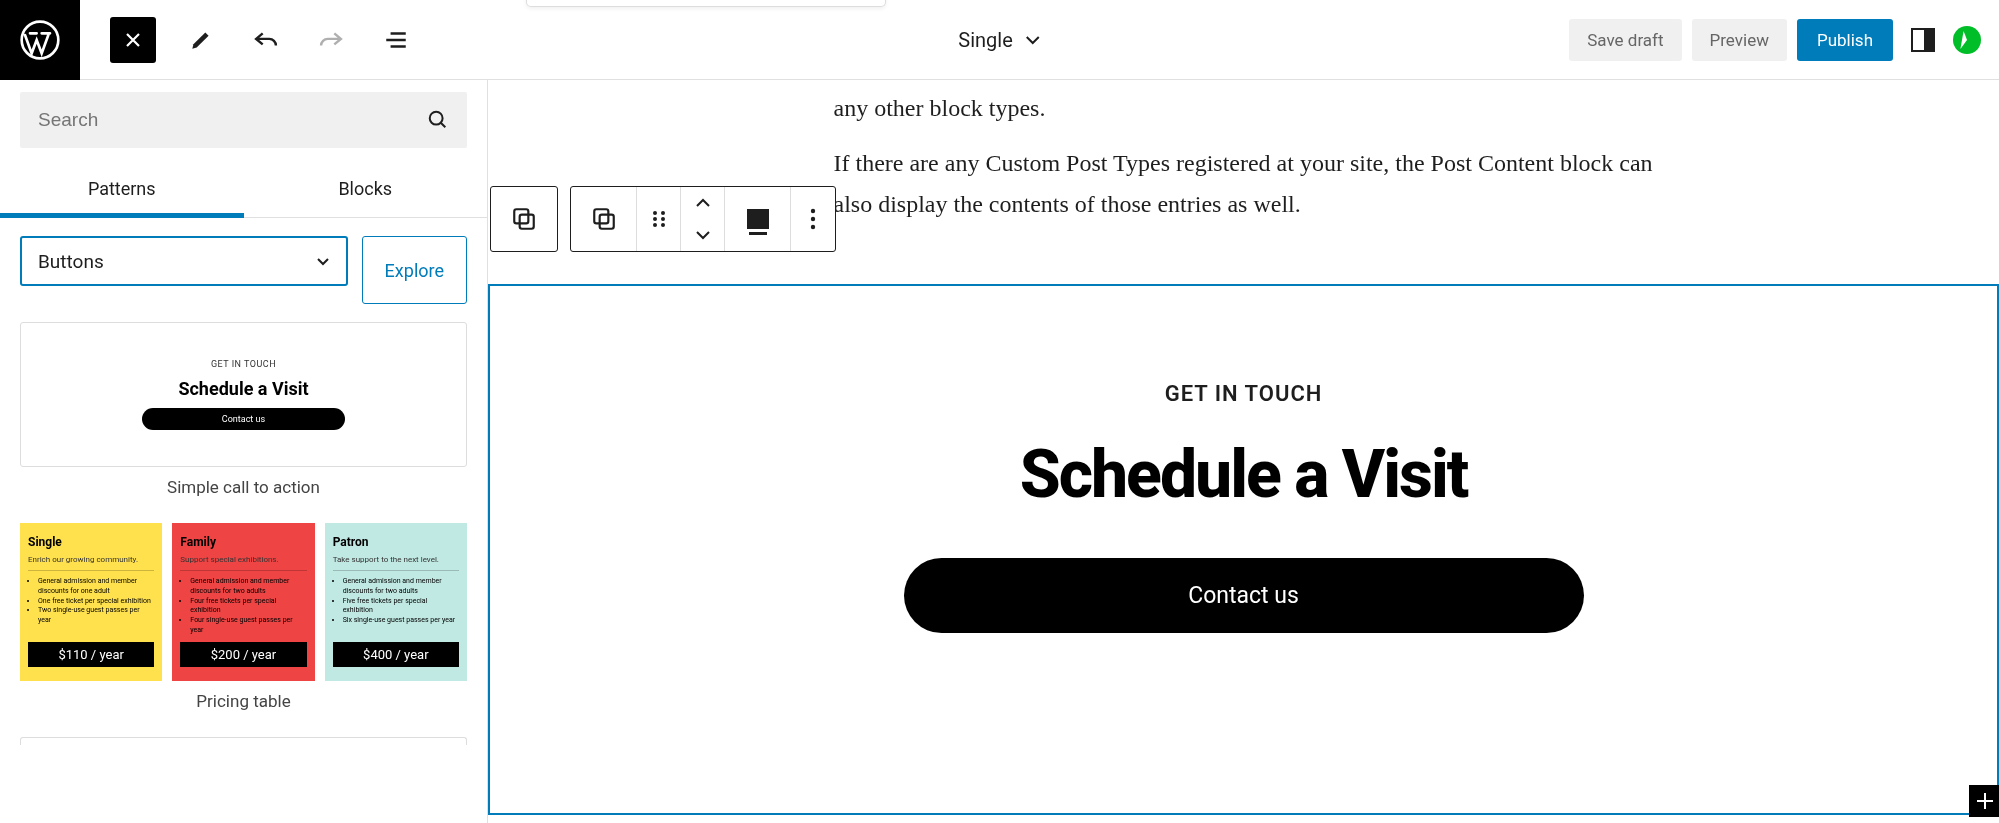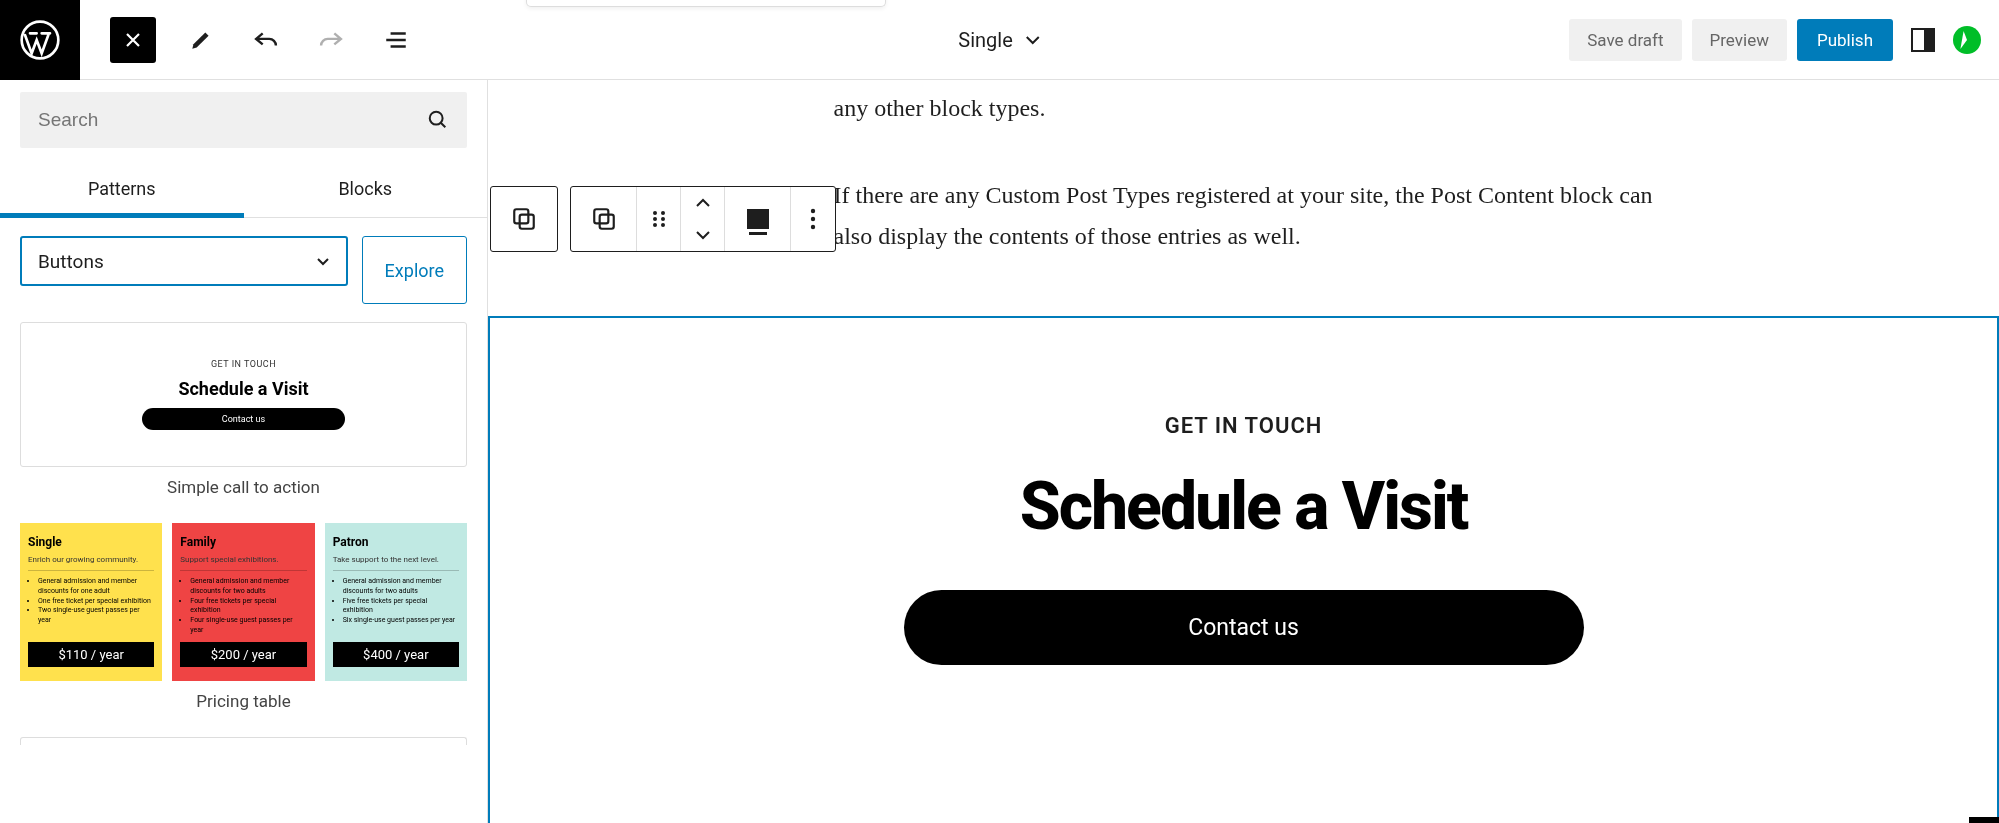--- a/index.html
+++ b/index.html
@@ -247,21 +247,21 @@
         <svg width="6" height="22" viewBox="0 0 6 22">
             <circle cx="3" cy="3" r="2.2" fill="#1e1e1e"></circle>
             <circle cx="3" cy="11" r="2.2" fill="#1e1e1e"></circle>
             <circle cx="3" cy="19" r="2.2" fill="#1e1e1e"></circle>
           </svg>
       </div>
     </div>
   </div>
 
   <div class="doc-text">
-    <p style="margin-bottom:46px"><span>any other block types.</span></p>
+    <p style="margin-bottom:14px"><span>any other block types.</span></p>
     <p><span>If there are any Custom Post Types registered at your site, the Post Content block can also display the contents of those entries as well.</span></p>
   </div>
 
   <div class="selected-block">
     <div class="cta-eyebrow">GET IN TOUCH</div>
     <div class="cta-head">Schedule a Visit</div>
     <div class="cta-button">Contact us</div>
     <div class="fab"></div>
   </div>
 </div>

